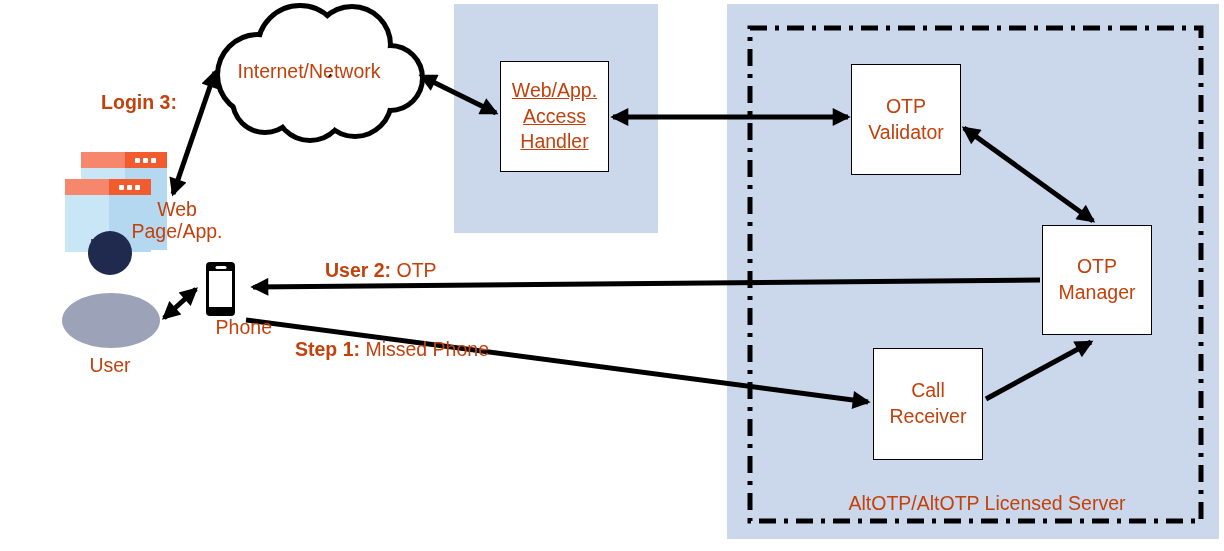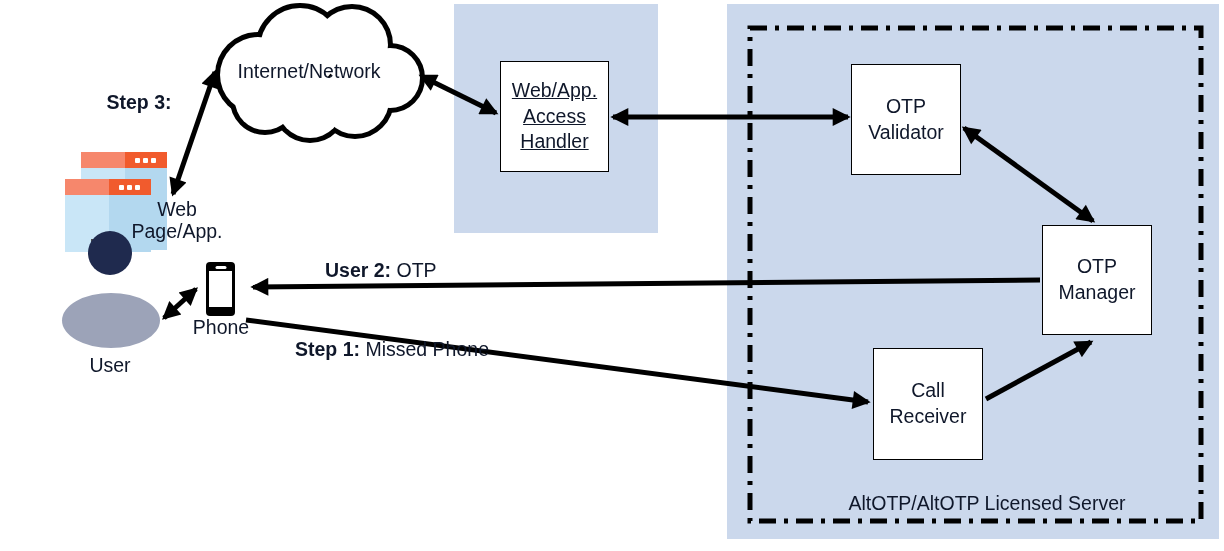--- a/index.html
+++ b/index.html
@@ -1,18 +1,18 @@
 <!DOCTYPE html>
 <html><head>
 <meta charset="utf-8">
 <style>
   html,body{margin:0;padding:0;background:#fff;}
   .stage{
     position:relative;width:1224px;height:551px;overflow:hidden;background:#ffffff;
-    font-family:"Liberation Sans",sans-serif;color:#0f172a;
+    font-family:"Liberation Sans",sans-serif;color:#c2410c;
   }
   .panel{position:absolute;background:#CBD8EC;z-index:0;}
   .panel-app{left:454px;top:4px;width:204px;height:229px;}
   .panel-lic{left:727px;top:4px;width:492px;height:535px;}
   svg.overlay{position:absolute;left:0;top:0;z-index:1;pointer-events:none;}
   .node{
     position:absolute;z-index:2;background:#ffffff;border:1.6px solid #000;
     display:flex;align-items:center;justify-content:center;text-align:center;
     font-size:19.5px;line-height:1.32;white-space:pre-line;
   }
@@ -21,21 +21,21 @@
   .node-manager{left:1042px;top:225px;width:108px;height:108px;}
   .node-receiver{left:873px;top:348px;width:108px;height:110px;}
   .lbl{position:absolute;z-index:2;font-size:19.5px;white-space:nowrap;}
   .center{text-align:center;white-space:pre-line;}
   .b{font-weight:bold;}
   .lbl-cloud{left:223px;top:60px;width:172px;text-align:center;z-index:2;}
   .lbl-appserver{left:456px;top:201px;width:200px;text-align:center;}
   .lbl-licensed{left:762px;top:492px;width:450px;text-align:center;}
   .lbl-step3{left:59px;top:91px;width:160px;text-align:center;line-height:22px;}
   .lbl-webpage{left:117px;top:198px;width:120px;text-align:center;line-height:22px;}
-  .lbl-phone{left:186px;top:316px;width:70px;text-align:center;}
+  .lbl-phone{left:202px;top:316px;width:70px;text-align:right;}
   .lbl-user{left:75px;top:354px;width:70px;text-align:center;}
   .lbl-step2{left:325px;top:259px;}
   .lbl-step1{left:295px;top:338px;}
   
   .win{position:absolute;z-index:2;}
   .win-back{left:81px;top:152px;width:86px;height:98px;}
   .win-front{left:65px;top:179px;width:86px;height:73px;}
   .win .bar{position:absolute;left:0;top:0;width:100%;height:16px;}
   .win .bar .seg-l{position:absolute;left:0;top:0;bottom:0;width:51%;background:#F6876C;}
   .win .bar .seg-r{position:absolute;right:0;top:0;bottom:0;width:49%;background:#F15B2D;
@@ -115,21 +115,21 @@
   <div class="node node-validator">OTP
 Validator</div>
   <div class="node node-manager">OTP
 Manager</div>
   <div class="node node-receiver">Call
 Receiver</div>
 
   <div class="lbl lbl-licensed">AltOTP/AltOTP Licensed Server</div>
 
   <div class="lbl lbl-step3">
-    <div class="b">Step 3:</div>
+    <div class="b">Login 3:</div>
   </div>
   <div class="lbl lbl-step2"><span class="b">User 2:</span><span> OTP</span></div>
   <div class="lbl lbl-step1"><span class="b">Step 1:</span><span> Missed Phone</span></div>
 
   <div class="win win-back">
     <div class="bar">
       <div class="seg-l"></div>
       <div class="seg-r">
         <span class="dot"></span>
         <span class="dot"></span>

